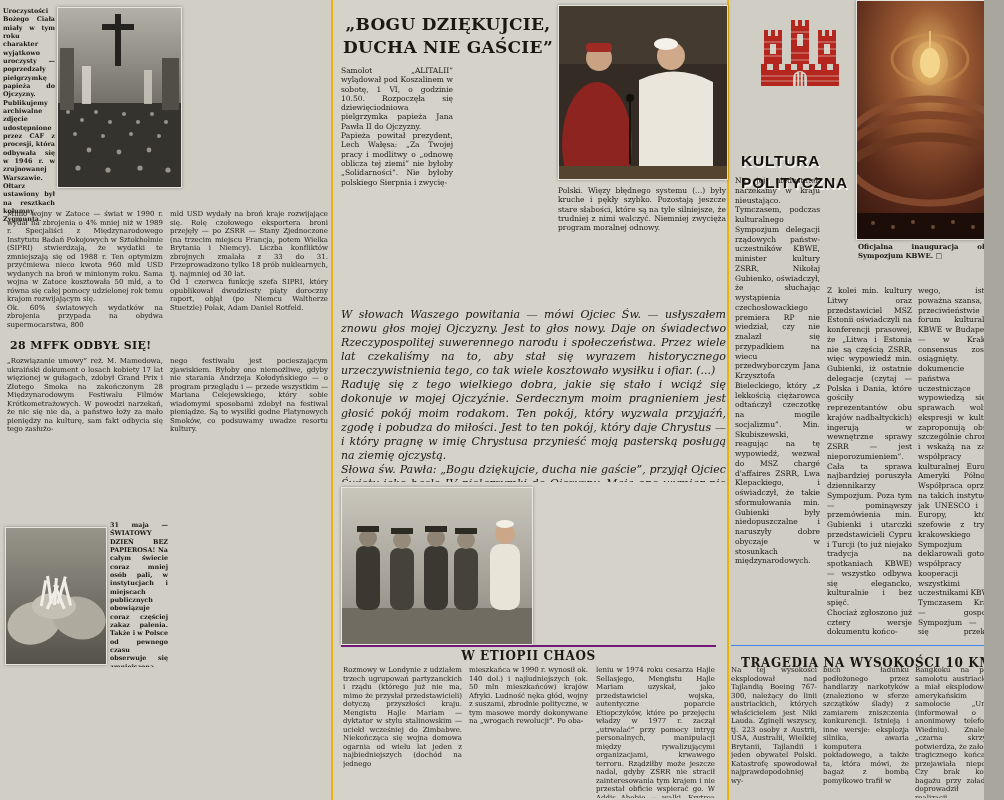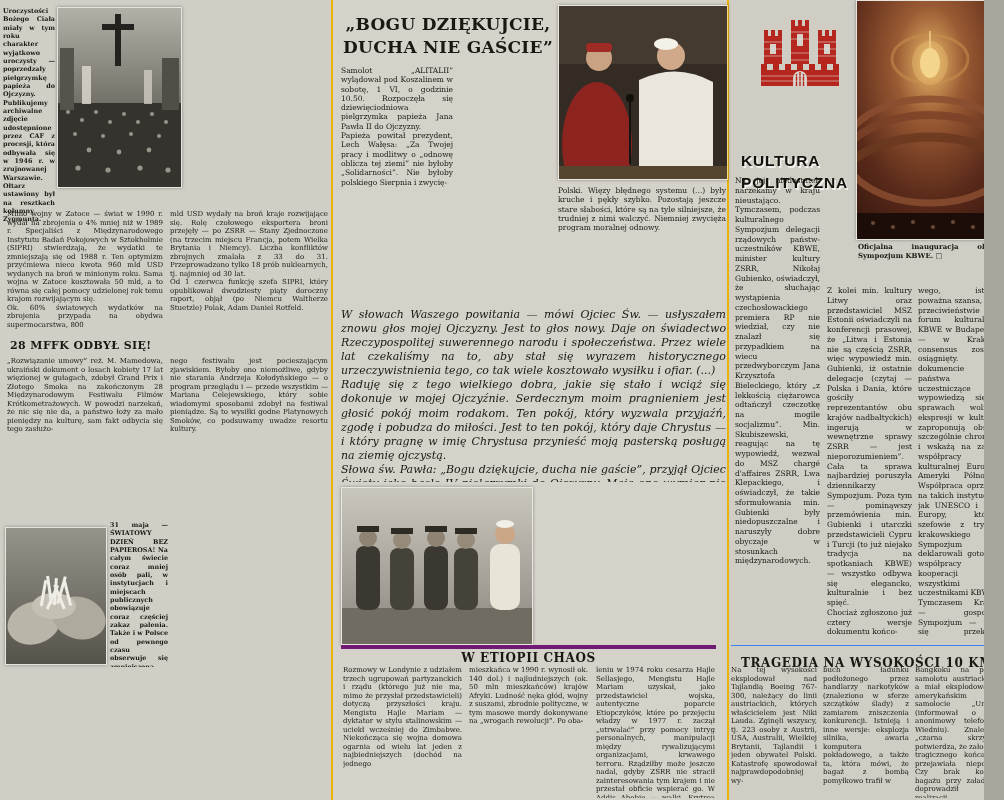--- a/index.html
+++ b/index.html
@@ -258,21 +258,21 @@
 
   <div class="abs caption" style="left:858px;top:242px;width:142px;height:28px;font-size:7px;">Oficjalna inauguracja obrad Sympozjum KBWE.  □</div>
 
   <div class="abs body-right" style="left:735px;top:176px;width:85px;height:462px;">Na jej niedostatek narzekamy w kraju nieustająco. Tymczasem, podczas kulturalnego Sympozjum delegacji rządowych państw-uczestników KBWE, minister kultury ZSRR, Nikołaj Gubienko, oświadczył, że słuchając wystąpienia czechosłowackiego premiera RP nie wiedział, czy nie znalazł się przypadkiem na wiecu przedwyborczym Jana Krzysztofa Bieleckiego, który „z lekkością ciężarowca odtańczył czeczotkę na mogile socjalizmu”. Min. Skubiszewski, reagując na tę wypowiedź, wezwał do MSZ chargé d'affaires ZSRR, Lwa Klepackiego, i oświadczył, że takie sformułowania min. Gubienki były niedopuszczalne i naruszyły dobre obyczaje w stosunkach międzynarodowych.</div>
   <div class="abs body-right" style="left:827px;top:286px;width:85px;height:352px;">Z kolei min. kultury Litwy oraz przedstawiciel MSZ Estonii oświadczyli na konferencji prasowej, że „Litwa i Estonia nie są częścią ZSRR, więc wypowiedź min. Gubienki, iż ostatnie delegacje (czytaj — Polska i Dania, które gościły reprezentantów obu krajów nadbałtyckich) ingerują w wewnętrzne sprawy ZSRR — jest nieporozumieniem”.
 Cała ta sprawa najbardziej poruszyła dziennikarzy Sympozjum. Poza tym — pominąwszy przemówienia min. Gubienki i utarczki przedstawicieli Cypru i Turcji (to już niejako tradycja na spotkaniach KBWE) — wszystko odbywa się elegancko, kulturalnie i bez spięć.
 Chociaż zgłoszono już cztery wersje dokumentu końco-</div>
   <div class="abs body-right" style="left:918px;top:286px;width:85px;height:352px;">wego, istnieje poważna szansa, że w przeciwieństwie do forum kulturalnego KBWE w Budapeszcie — w Krakowie consensus zostanie osiągnięty. W dokumencie tym państwa uczestniczące wypowiedzą się w sprawach wolności ekspresji w kulturze, zaproponują obszary szczególnie chronione i wskażą na zasady współpracy kulturalnej Europy i Ameryki Północnej. Współpraca oprze się na takich instytucjach jak UNESCO i Rada Europy, których szefowie z trybuny krakowskiego Sympozjum deklarowali gotowość współpracy i kooperacji z wszystkimi uczestnikami KBWE.
 Tymczasem Kraków — gospodarz Sympozjum — stara się przekonać wszystkich swoich gości o walorach tego miasta, zaprezentować jego potencjał kulturalny i naukowy, bogactwo artystyczne; obradom towarzyszy imponujący festiwal artystyczny. Pozostaje pytanie, czy ten wielki wysiłek władz, ludzi i środowisk zostanie należycie zdyskontowany? Do tej sprawy wrócimy niebawem.</div>
 
-  <div class="abs headline-lg" style="left:341px;top:645px;width:375px;height:16px;font-size:12px;border-top:4px solid #701a75;padding-top:2px;">W ETIOPII CHAOS</div>
+  <div class="abs headline-lg" style="left:341px;top:645px;width:375px;height:16px;font-size:12px;border-top:2px solid #701a75;padding-top:2px;">W ETIOPII CHAOS</div>
   <div class="abs body-text" style="left:343px;top:666px;width:119px;height:132px;">Rozmowy w Londynie z udziałem trzech ugrupowań partyzanckich i rządu (którego już nie ma, mimo że przysłał przedstawicieli) dotyczą przyszłości kraju. Mengistu Hajle Mariam — dyktator w stylu stalinowskim — uciekł wcześniej do Zimbabwe. Niekończąca się wojna domowa ogarnia od wielu lat jeden z najbiedniejszych (dochód na jednego</div>
   <div class="abs body-text" style="left:469px;top:666px;width:119px;height:132px;">mieszkańca w 1990 r. wynosił ok. 140 dol.) i najludniejszych (ok. 50 mln mieszkańców) krajów Afryki. Ludność nęka głód, wojny z suszami, zbrodnie polityczne, w tym masowe mordy dokonywane na „wrogach rewolucji”. Po oba-</div>
   <div class="abs body-text" style="left:596px;top:666px;width:119px;height:132px;">leniu w 1974 roku cesarza Hajle Sellasjego, Mengistu Hajle Mariam uzyskał, jako przedstawiciel wojska, autentyczne poparcie Etiopczyków, które po przejęciu władzy w 1977 r. zaczął „utrwalać” przy pomocy intryg personalnych, manipulacji między rywalizującymi organizacjami, krwawego terroru. Rządziłby może jeszcze nadal, gdyby ZSRR nie stracił zainteresowania tym krajem i nie przestał obficie wspierać go. W Addis Abebie — walki. Erytrea dąży do secesji. Czy w zwaśnionej i podzielonej Etiopii zapanuje tak potrzebny pokój?  □</div>
 
   <div class="abs headline-lg" style="left:731px;top:645px;width:272px;height:16px;font-size:12px;border-top:1px solid #3b82f6;padding-top:10px;">TRAGEDIA NA WYSOKOŚCI 10 KM</div>
   <div class="abs body-text" style="left:731px;top:666px;width:86px;height:132px;">Na tej wysokości eksplodował nad Tajlandią Boeing 767-300, należący do linii austriackich, których właścicielem jest Niki Lauda. Zginęli wszyscy, tj. 223 osoby z Austrii, USA, Australii, Wielkiej Brytanii, Tajlandii i jeden obywatel Polski. Katastrofę spowodował najprawdopodobniej wy-</div>
   <div class="abs body-text" style="left:823px;top:666px;width:86px;height:132px;">buch ładunku podłożonego przez handlarzy narkotyków (znaleziono w sferze szczątków ślady) z zamiarem zniszczenia konkurencji. Istnieją i inne wersje: eksplozja silnika, awaria komputera pokładowego, a także ta, która mówi, że bagaż z bombą pomyłkowo trafił w</div>
   <div class="abs body-text" style="left:915px;top:666px;width:88px;height:132px;">Bangkoku na pokład samolotu austriackiego, a miał eksplodować w amerykańskim samolocie „United” (informował o tym anonimowy telefon w Wiedniu). Znaleziona „czarna skrzynka” potwierdza, że załoga do tragicznego końca nie przejawiała niepokoju. Czy brak kontroli bagażu przy załadunku doprowadził do realizacji przygotowanego przez zbrodniarzy zamiaru? Tragedia pod względem liczby ofiar znalazła się na 12 miejscu w historii lotnictwa pasażerskiego.  □</div>
 
 </div>

